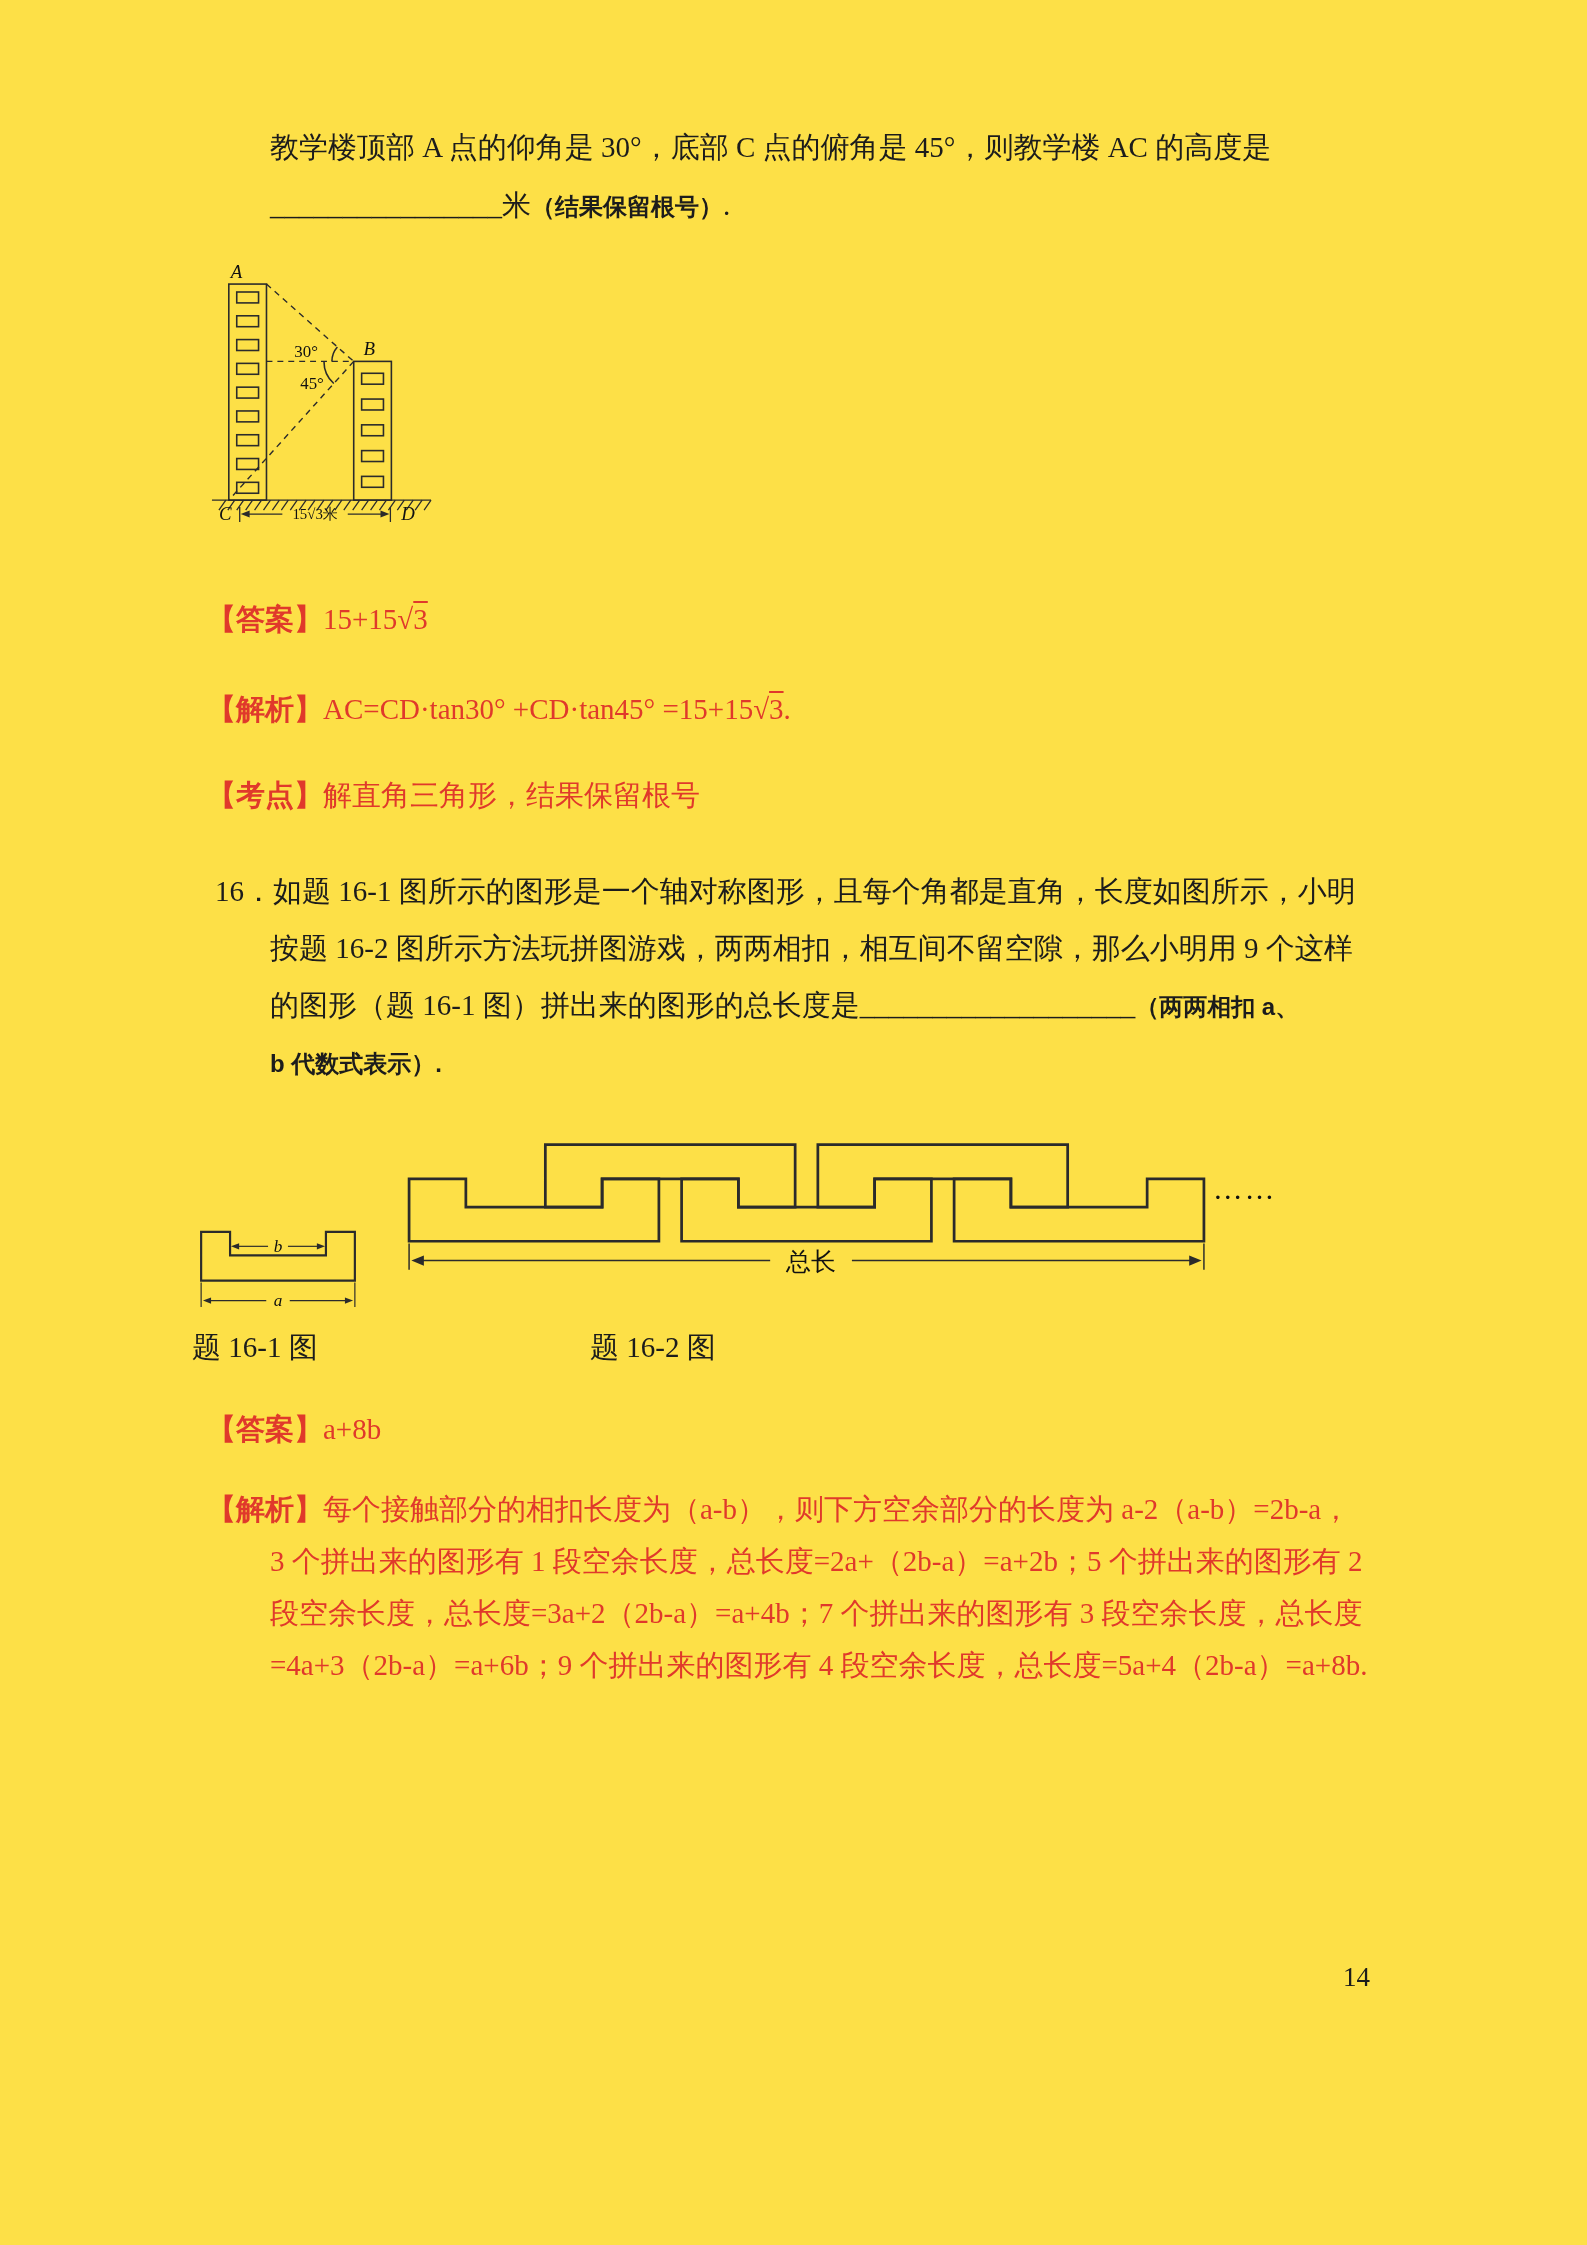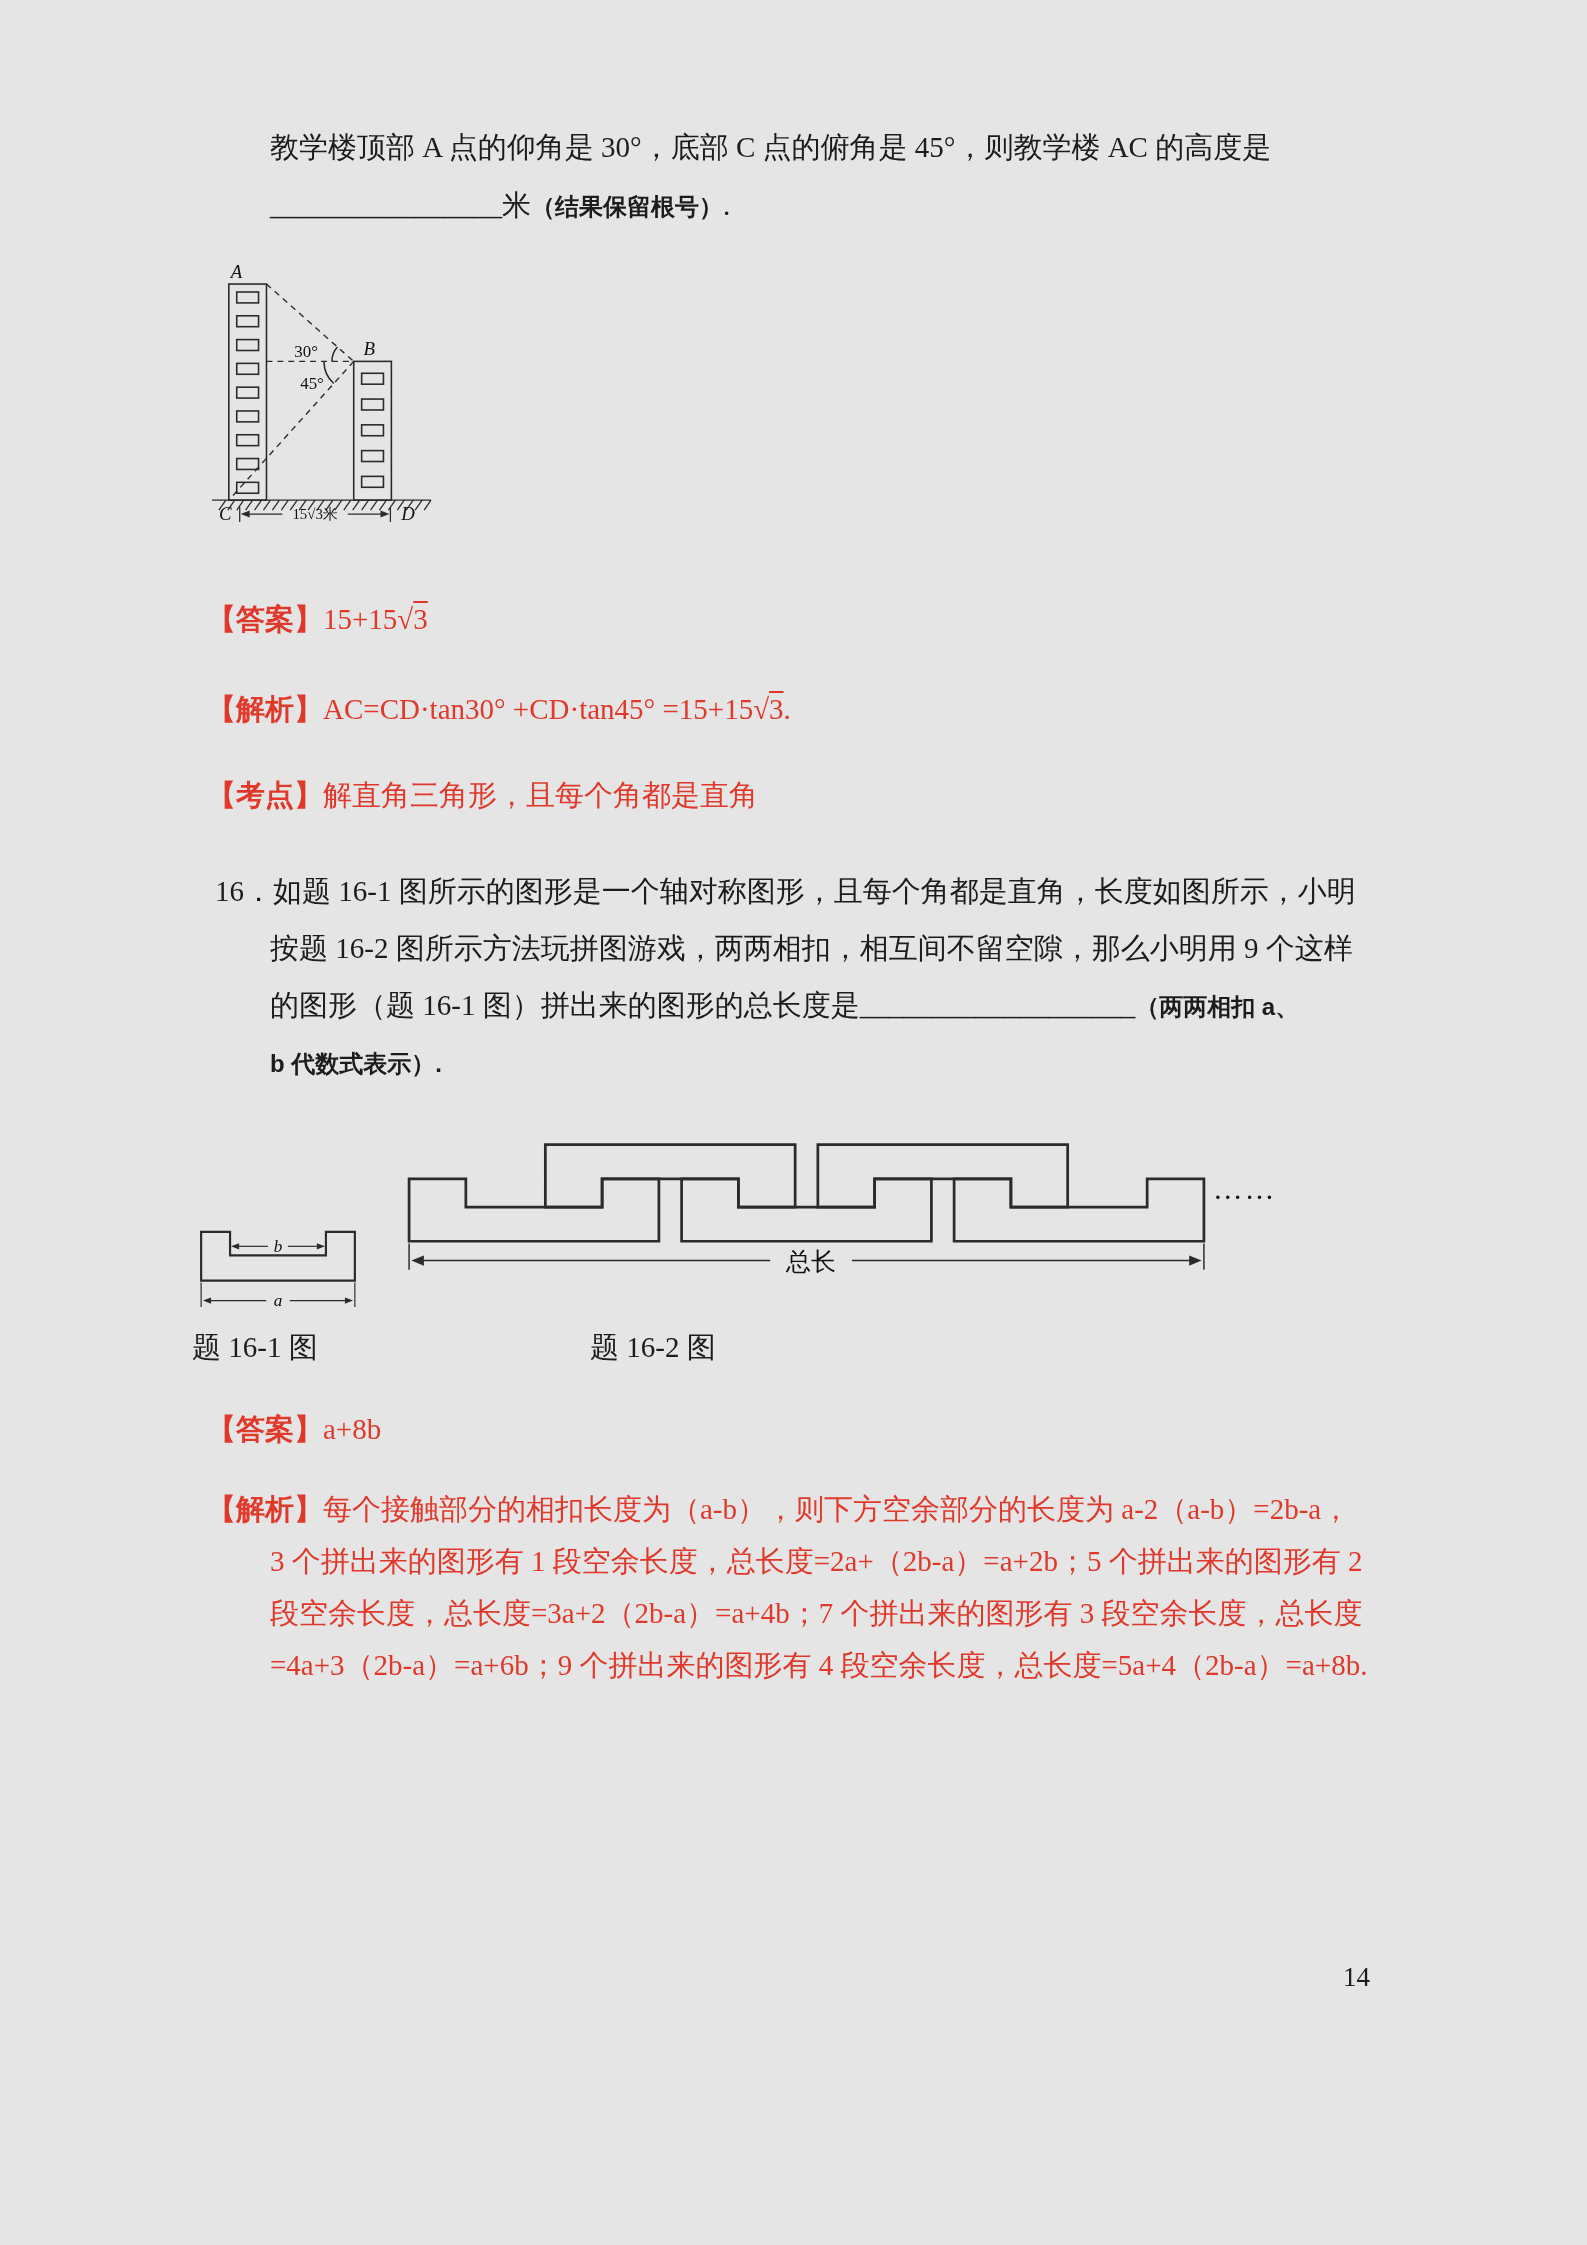--- a/index.html
+++ b/index.html
@@ -1,18 +1,18 @@
 <!DOCTYPE html>
 <html style="--red: #e0392b; --ink: #1c1c1c;"><head>
 <meta charset="utf-8">
 <style>
   :root { --red:#e0392b; --ink:#1c1c1c; }
   html,body { margin:0; padding:0; background:#ffffff; }
   .page {
-    position:relative; width:1587px; height:2245px; background:#e5e5e5;
+    position:relative; width:1587px; height:2245px; background:#fde047;
     font-family:"Liberation Serif","DejaVu Serif",serif;
     color:var(--ink); font-size:29px; overflow:hidden;
   }
   .content { position:absolute; left:207px; top:118px; width:1190px; }
   .line { line-height:58px; white-space:nowrap; }
   .ind { margin-left:63px; }
   .red { color:var(--red); }
   .label { font-weight:600; }
   .bold { font-weight:bold; font-family:"Liberation Sans","DejaVu Sans",sans-serif; font-size:24px; }
   .radicand { text-decoration:overline; }
@@ -109,21 +109,21 @@
       </svg>
     </div>
 
     <div class="oneline red mt-ans15">
       <span class="label">【答案】</span><span>15+15√</span><span class="radicand">3</span>
     </div>
     <div class="oneline red mt-ana15">
       <span class="label">【解析】</span><span>AC=CD·tan30° +CD·tan45° =15+15√</span><span class="radicand">3</span><span>.</span>
     </div>
     <div class="oneline red mt-con15">
-      <span class="label">【考点】</span><span>解直角三角形，且每个角都是直角</span>
+      <span class="label">【考点】</span><span>解直角三角形，结果保留根号</span>
     </div>
 
     <div class="mt-q16">
       <div class="q16line" style="margin-left:8px"><span>16．</span><span>如题 16-1 图所示的图形是一个轴对称图形，且每个角都是直角，长度如图所示，小明</span></div>
       <div class="q16line ind">按题 16-2 图所示方法玩拼图游戏，两两相扣，相互间不留空隙，那么小明用 9 个这样</div>
       <div class="q16line ind"><span>的图形（题 16-1 图）拼出来的图形的总长度是</span><span>___________________</span><span class="bold">（两两相扣 a、</span></div>
       <div class="q16line ind bold">b 代数式表示）.</div>
     </div>
 
     <div class="figrow">

